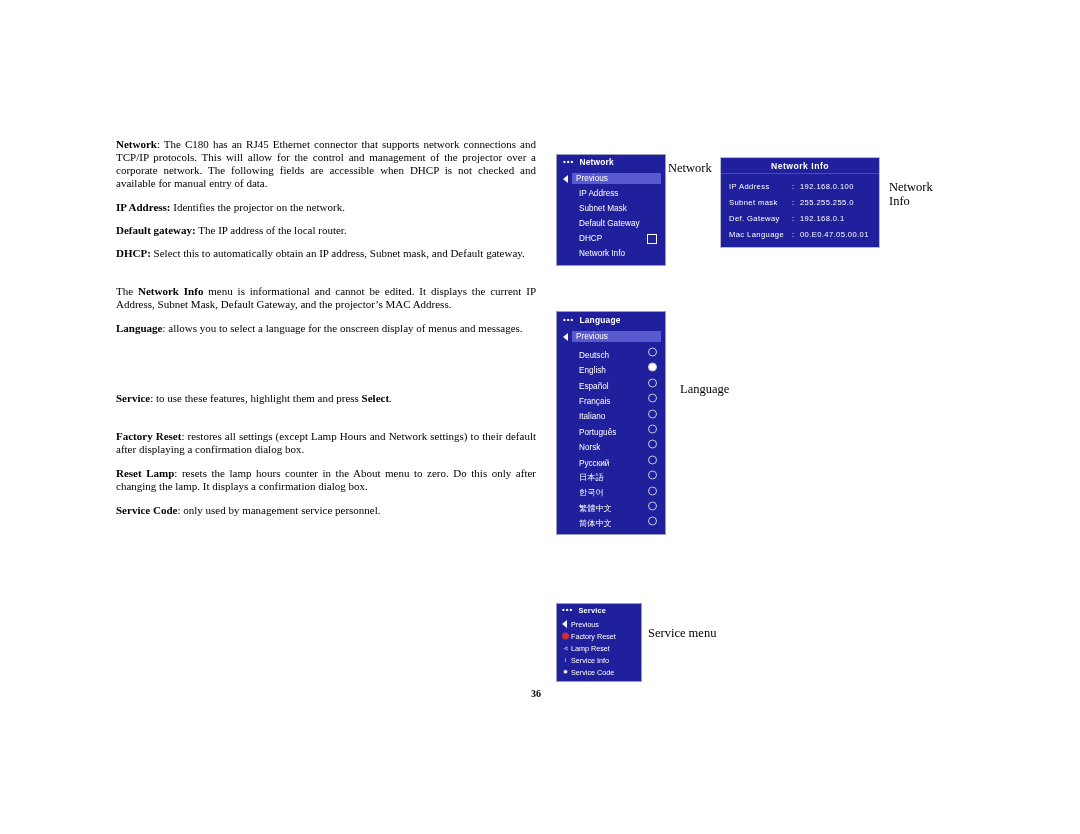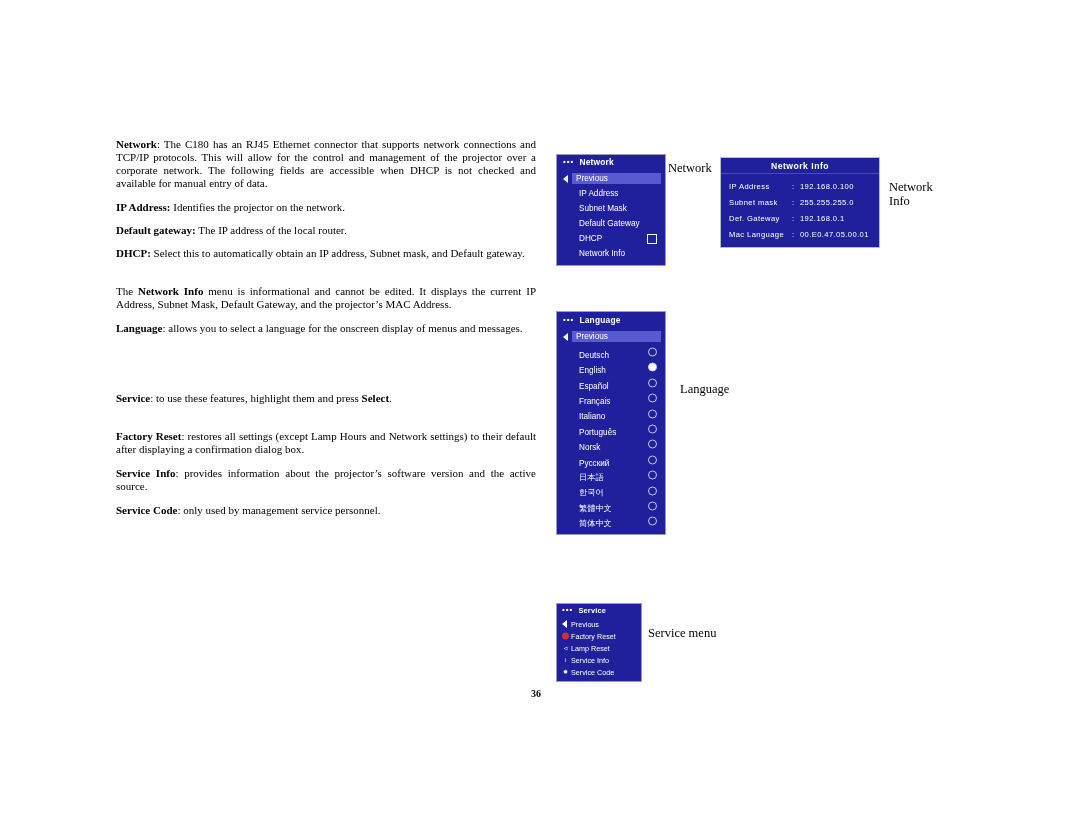--- a/index.html
+++ b/index.html
@@ -247,22 +247,22 @@
   <p class="para"><span class="b">Language</span><span>: allows you to select a language for the onscreen display of menus and messages.</span></p>
 
   <div class="gap-xl"></div>
 
   <p class="para"><span class="b">Service</span><span>: to use these features, highlight them and press </span><span class="b">Select</span><span>.</span></p>
 
   <div class="gap-lg"></div>
 
   <p class="para"><span class="b">Factory Reset</span><span>: restores all settings (except Lamp Hours and Network settings) to their default after displaying a confirmation dialog box.</span></p>
 
-
-  <p class="para"><span class="b">Service Info</span><span>: provides information about the projector’s software version and the active source.</span></p>
+  <p class="para"><span class="b">Reset Lamp</span><span>: resets the lamp hours counter in the About menu to zero. Do this only after changing the lamp. It displays a confirmation dialog box.</span></p>
+
 
   <p class="para"><span class="b">Service Code</span><span>: only used by management service personnel.</span></p>
 
 </div>
 
 <div class="page-num">36</div>
 
 <div class="osd" id="network-menu">
   <div class="osd-title">
     <span class="osd-dots">•••</span>

